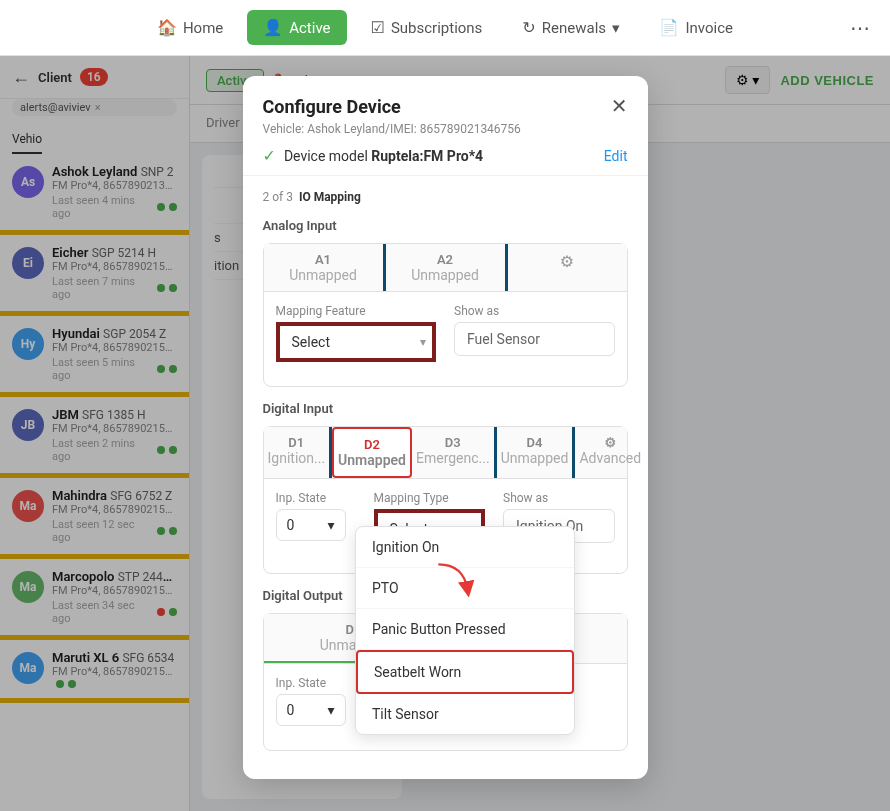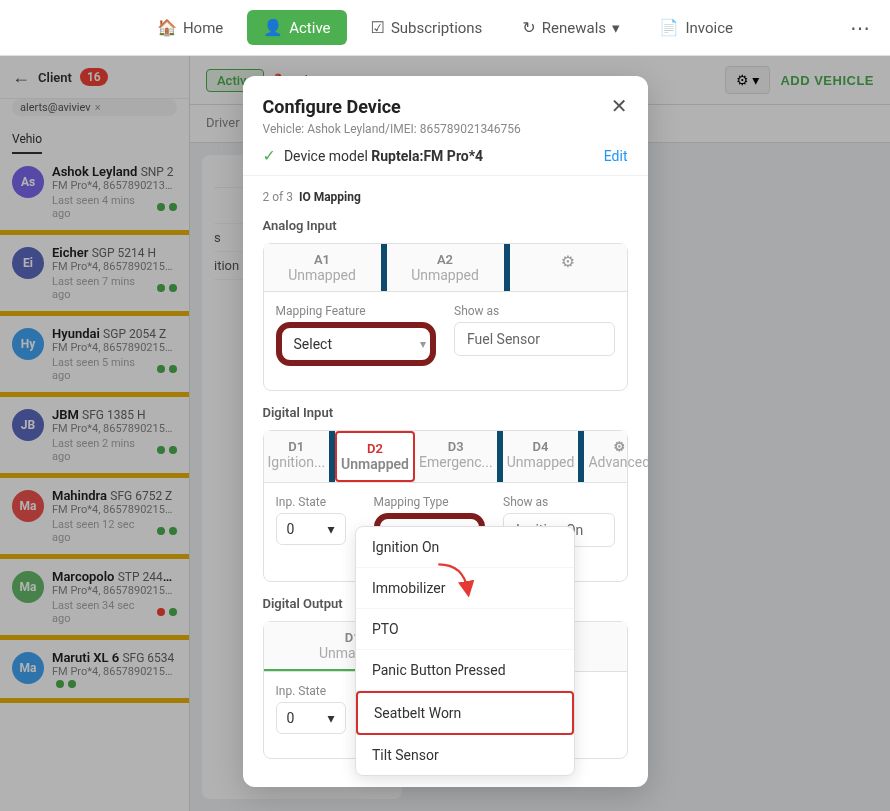--- a/index.html
+++ b/index.html
@@ -357,21 +357,21 @@
       border-bottom: 1px solid #e0e0e0;
       background: #fafafa;
     }
     .io-tab {
       flex: 1;
       padding: 8px 4px;
       text-align: center;
       font-size: 12px;
       cursor: pointer;
       color: #888;
-      border-right: 6px solid #0c4a6e;
+      border-right: 3px solid #0c4a6e;
     }
     .io-tab:last-child { border-right: none; }
     .io-tab.active {
       background: #fff;
       color: #d32f2f;
       border: 2px solid #d32f2f;
       border-radius: 4px;
       font-weight: 600;
     }
     .io-tab .tab-name { font-weight: 600; font-size: 13px; display: block; }
@@ -388,22 +388,22 @@
       flex: 1;
       display: flex;
       flex-direction: column;
       gap: 4px;
     }
     .form-group label {
       font-size: 12px;
       color: #888;
     }
     .form-select {
-      border: 6px solid #7f1d1d;
-      border-radius: 14px;
+      border: 4px solid #7f1d1d;
+      border-radius: 0;
       padding: 8px 12px;
       font-size: 14px;
       color: #333;
       appearance: none;
       cursor: pointer;
       background: #fff;
       display: flex;
       align-items: center;
       justify-content: space-between;
     }
@@ -783,23 +783,20 @@
           </div>
         </div>
       </div>
     </div>
 
     <div class="dropdown-overlay">
       <div class="dropdown-item">
         <span>Ignition On</span>
       </div>
       <div class="dropdown-item">
-        <span>Immobilizer</span>
-      </div>
-      <div class="dropdown-item">
         <span>PTO</span>
       </div>
       <div class="dropdown-item">
         <span>Panic Button Pressed</span>
       </div>
       <div class="dropdown-item selected">
         <span>Seatbelt Worn</span>
       </div>
       <div class="dropdown-item">
         <span>Tilt Sensor</span>

